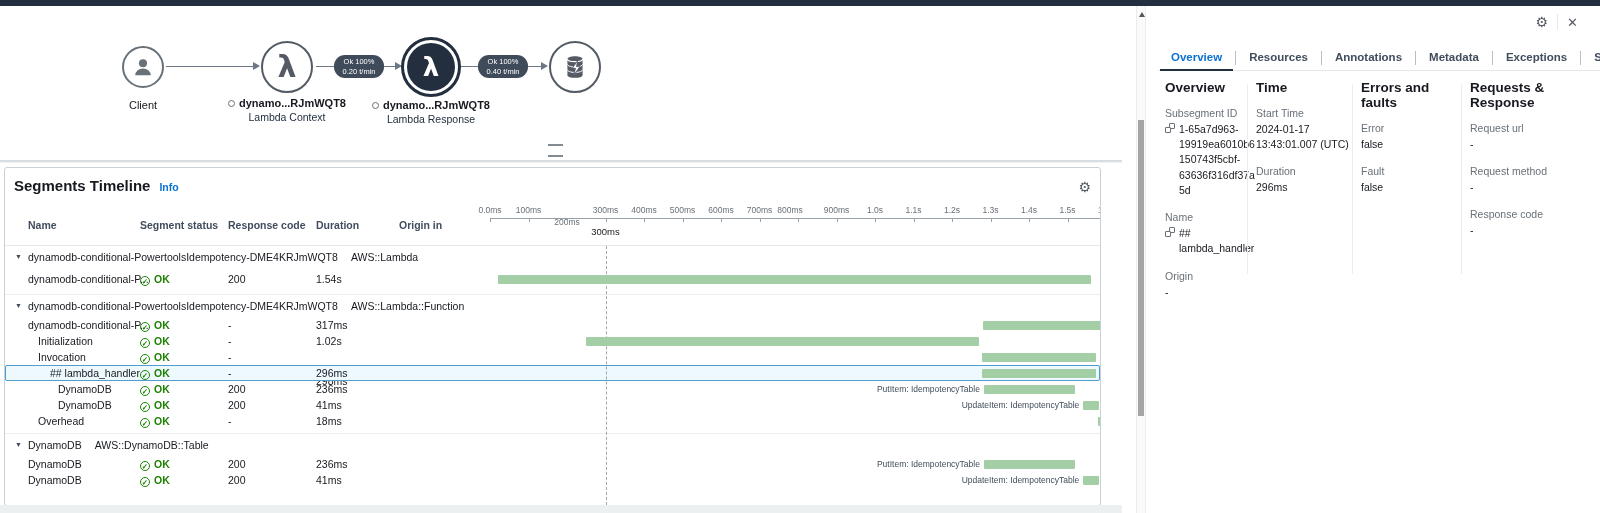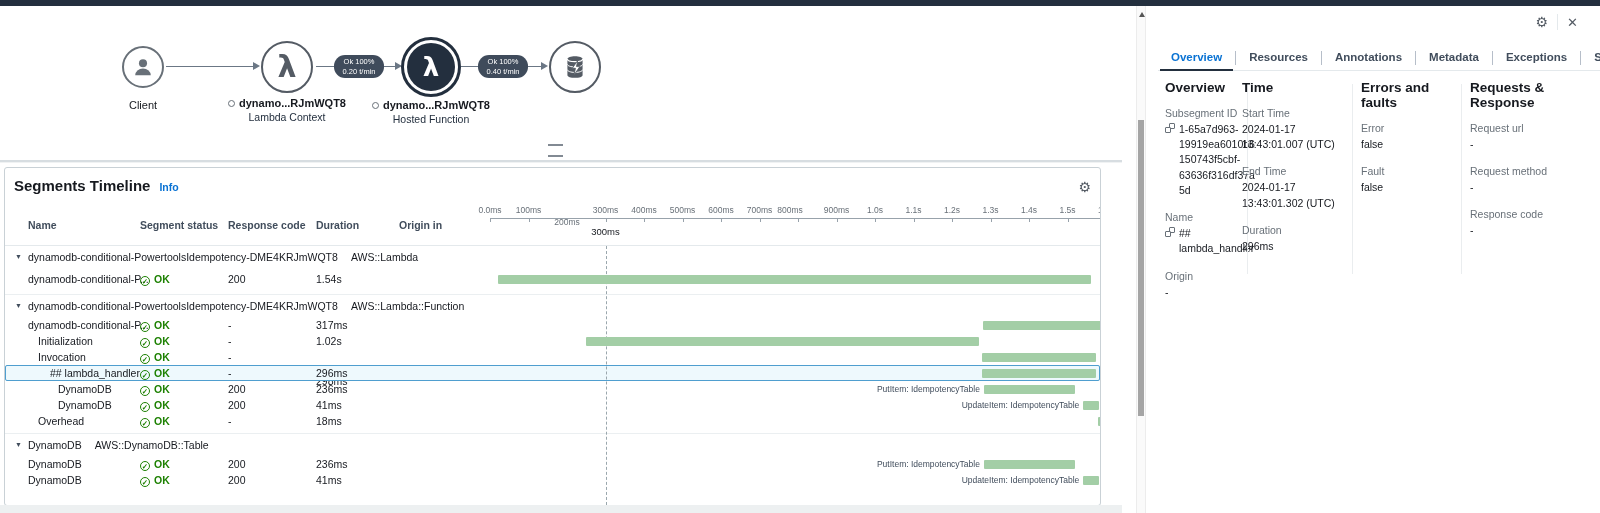--- a/index.html
+++ b/index.html
@@ -131,21 +131,21 @@
     <div class="l2">Lambda Context</div>
   </div>
 
   <div class="abs node-circle n-fn-outer">
     <div class="n-fn-inner">
       <span class="lam light">λ</span>
     </div>
   </div>
   <div class="abs node-label" style="left:346px;top:93px">
     <div class="l1"><span class="ring"></span><span>dynamo...RJmWQT8</span></div>
-    <div class="l2">Hosted Function</div>
+    <div class="l2">Lambda Response</div>
   </div>
 
   <div class="abs node-circle n-ddb">
     <svg width="26" height="26" viewBox="0 0 24 24">
       <path d="M5 4.5c0-1.4 3.1-2.5 7-2.5s7 1.1 7 2.5v15c0 1.4-3.1 2.5-7 2.5s-7-1.1-7-2.5z" fill="#545b64"></path>
       <path d="M5 4.5c0 1.4 3.1 2.5 7 2.5s7-1.1 7-2.5" fill="none" stroke="#fff" stroke-width="1.1"></path>
       <path d="M5 9.5c0 1.4 3.1 2.5 7 2.5s7-1.1 7-2.5M5 14.5c0 1.4 3.1 2.5 7 2.5s7-1.1 7-2.5" fill="none" stroke="#fff" stroke-width="0.9"></path>
       <path d="M14.5 6 9.5 13.2 12.4 13.2 11 19.5 16.5 11.6 13.4 11.6z" fill="#fff" stroke="#545b64" stroke-width="0.8"></path>
     </svg>
   </div>
@@ -348,29 +348,25 @@
           <span class="copy-ic"></span>
           <span style="overflow-wrap: break-word; min-width: 0px;">## lambda_handler</span>
         </div>
       </div>
       <div class="fld">
         <div class="lab">Origin</div>
         <div class="val"><span style="overflow-wrap: break-word; min-width: 0px;">-</span></div>
       </div>
     </div>
     <div class="col-rule" style="left: 101px;"></div>
-    <div class="p-col" style="left: 96px; width: 100px;">
+    <div class="p-col" style="left: 110px; width: 100px;">
       <h3>Time</h3>
       <div class="fld">
         <div class="lab">Start Time</div>
         <div class="val"><span style="overflow-wrap: break-word; min-width: 0px;">2024-01-17 13:43:01.007 (UTC)</span></div>
-      </div>
-      <div class="fld">
-        <div class="lab">End Time</div>
-        <div class="val"><span style="overflow-wrap: break-word; min-width: 0px;">2024-01-17 13:43:01.302 (UTC)</span></div>
       </div>
       <div class="fld">
         <div class="lab">Duration</div>
         <div class="val"><span style="overflow-wrap: break-word; min-width: 0px;">296ms</span></div>
       </div>
     </div>
     <div class="col-rule" style="left: 206px;"></div>
     <div class="p-col" style="left: 215px; width: 95px;">
       <h3>Errors and faults</h3>
       <div class="fld">

